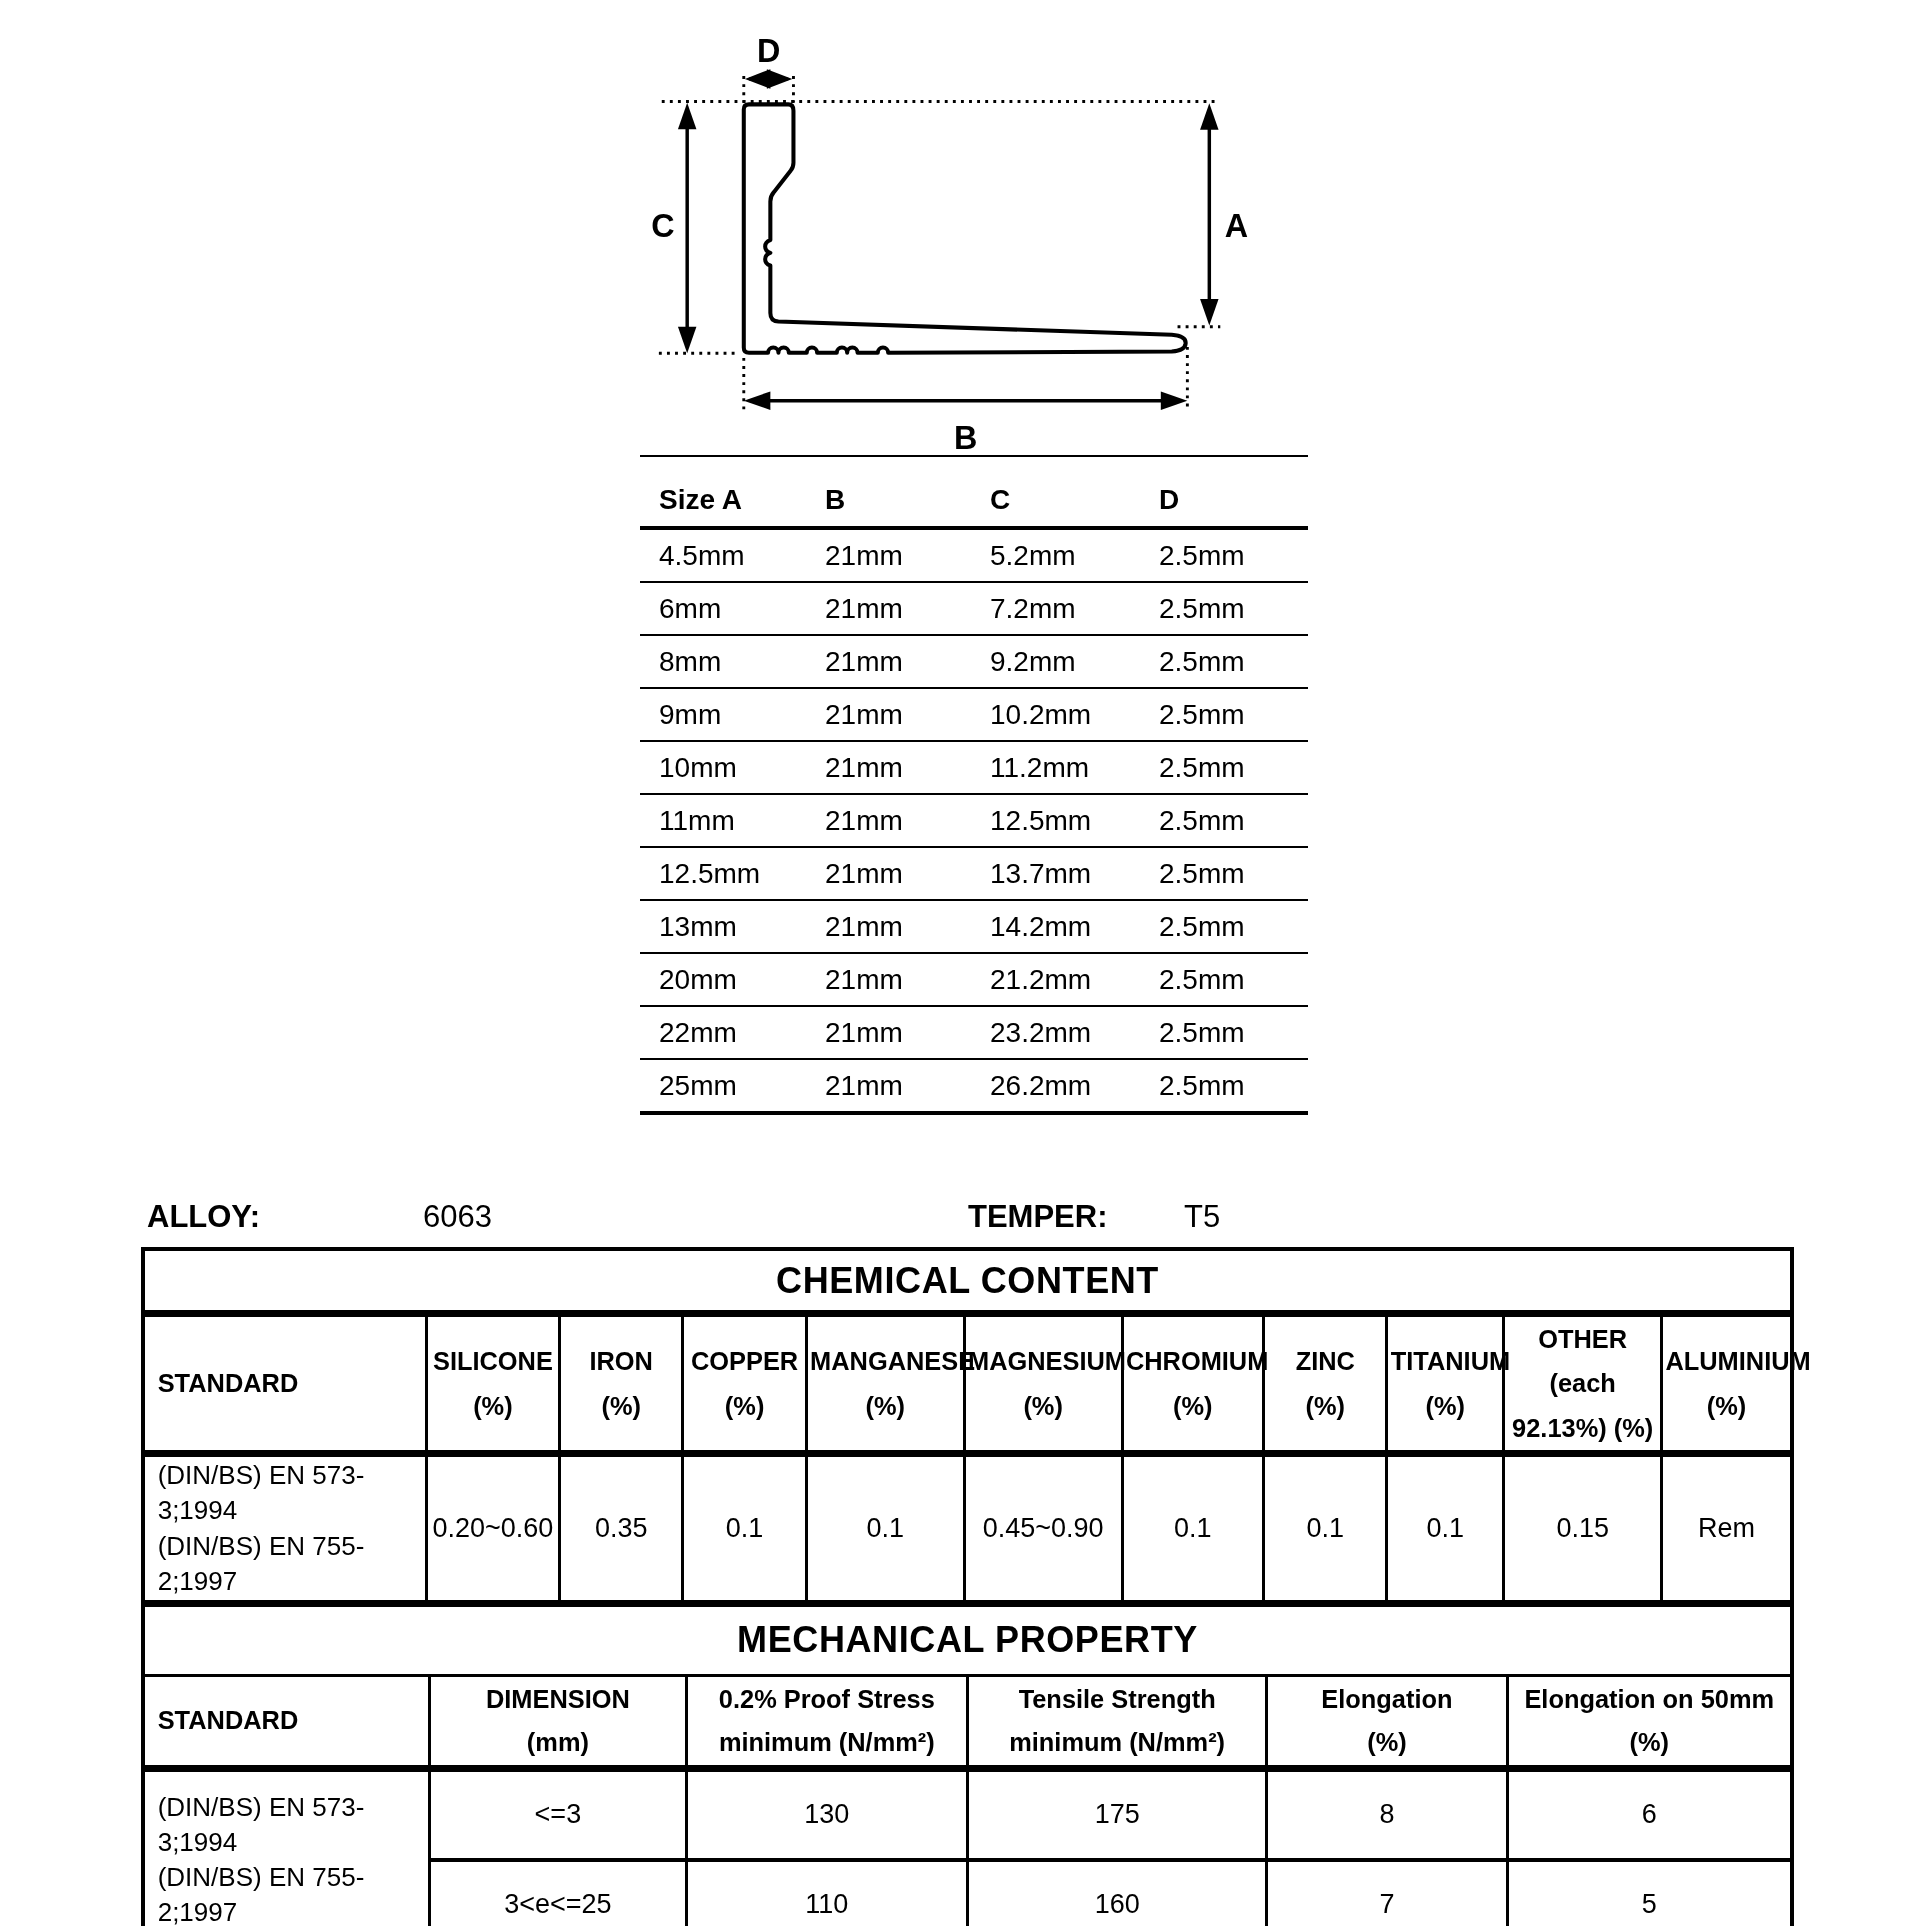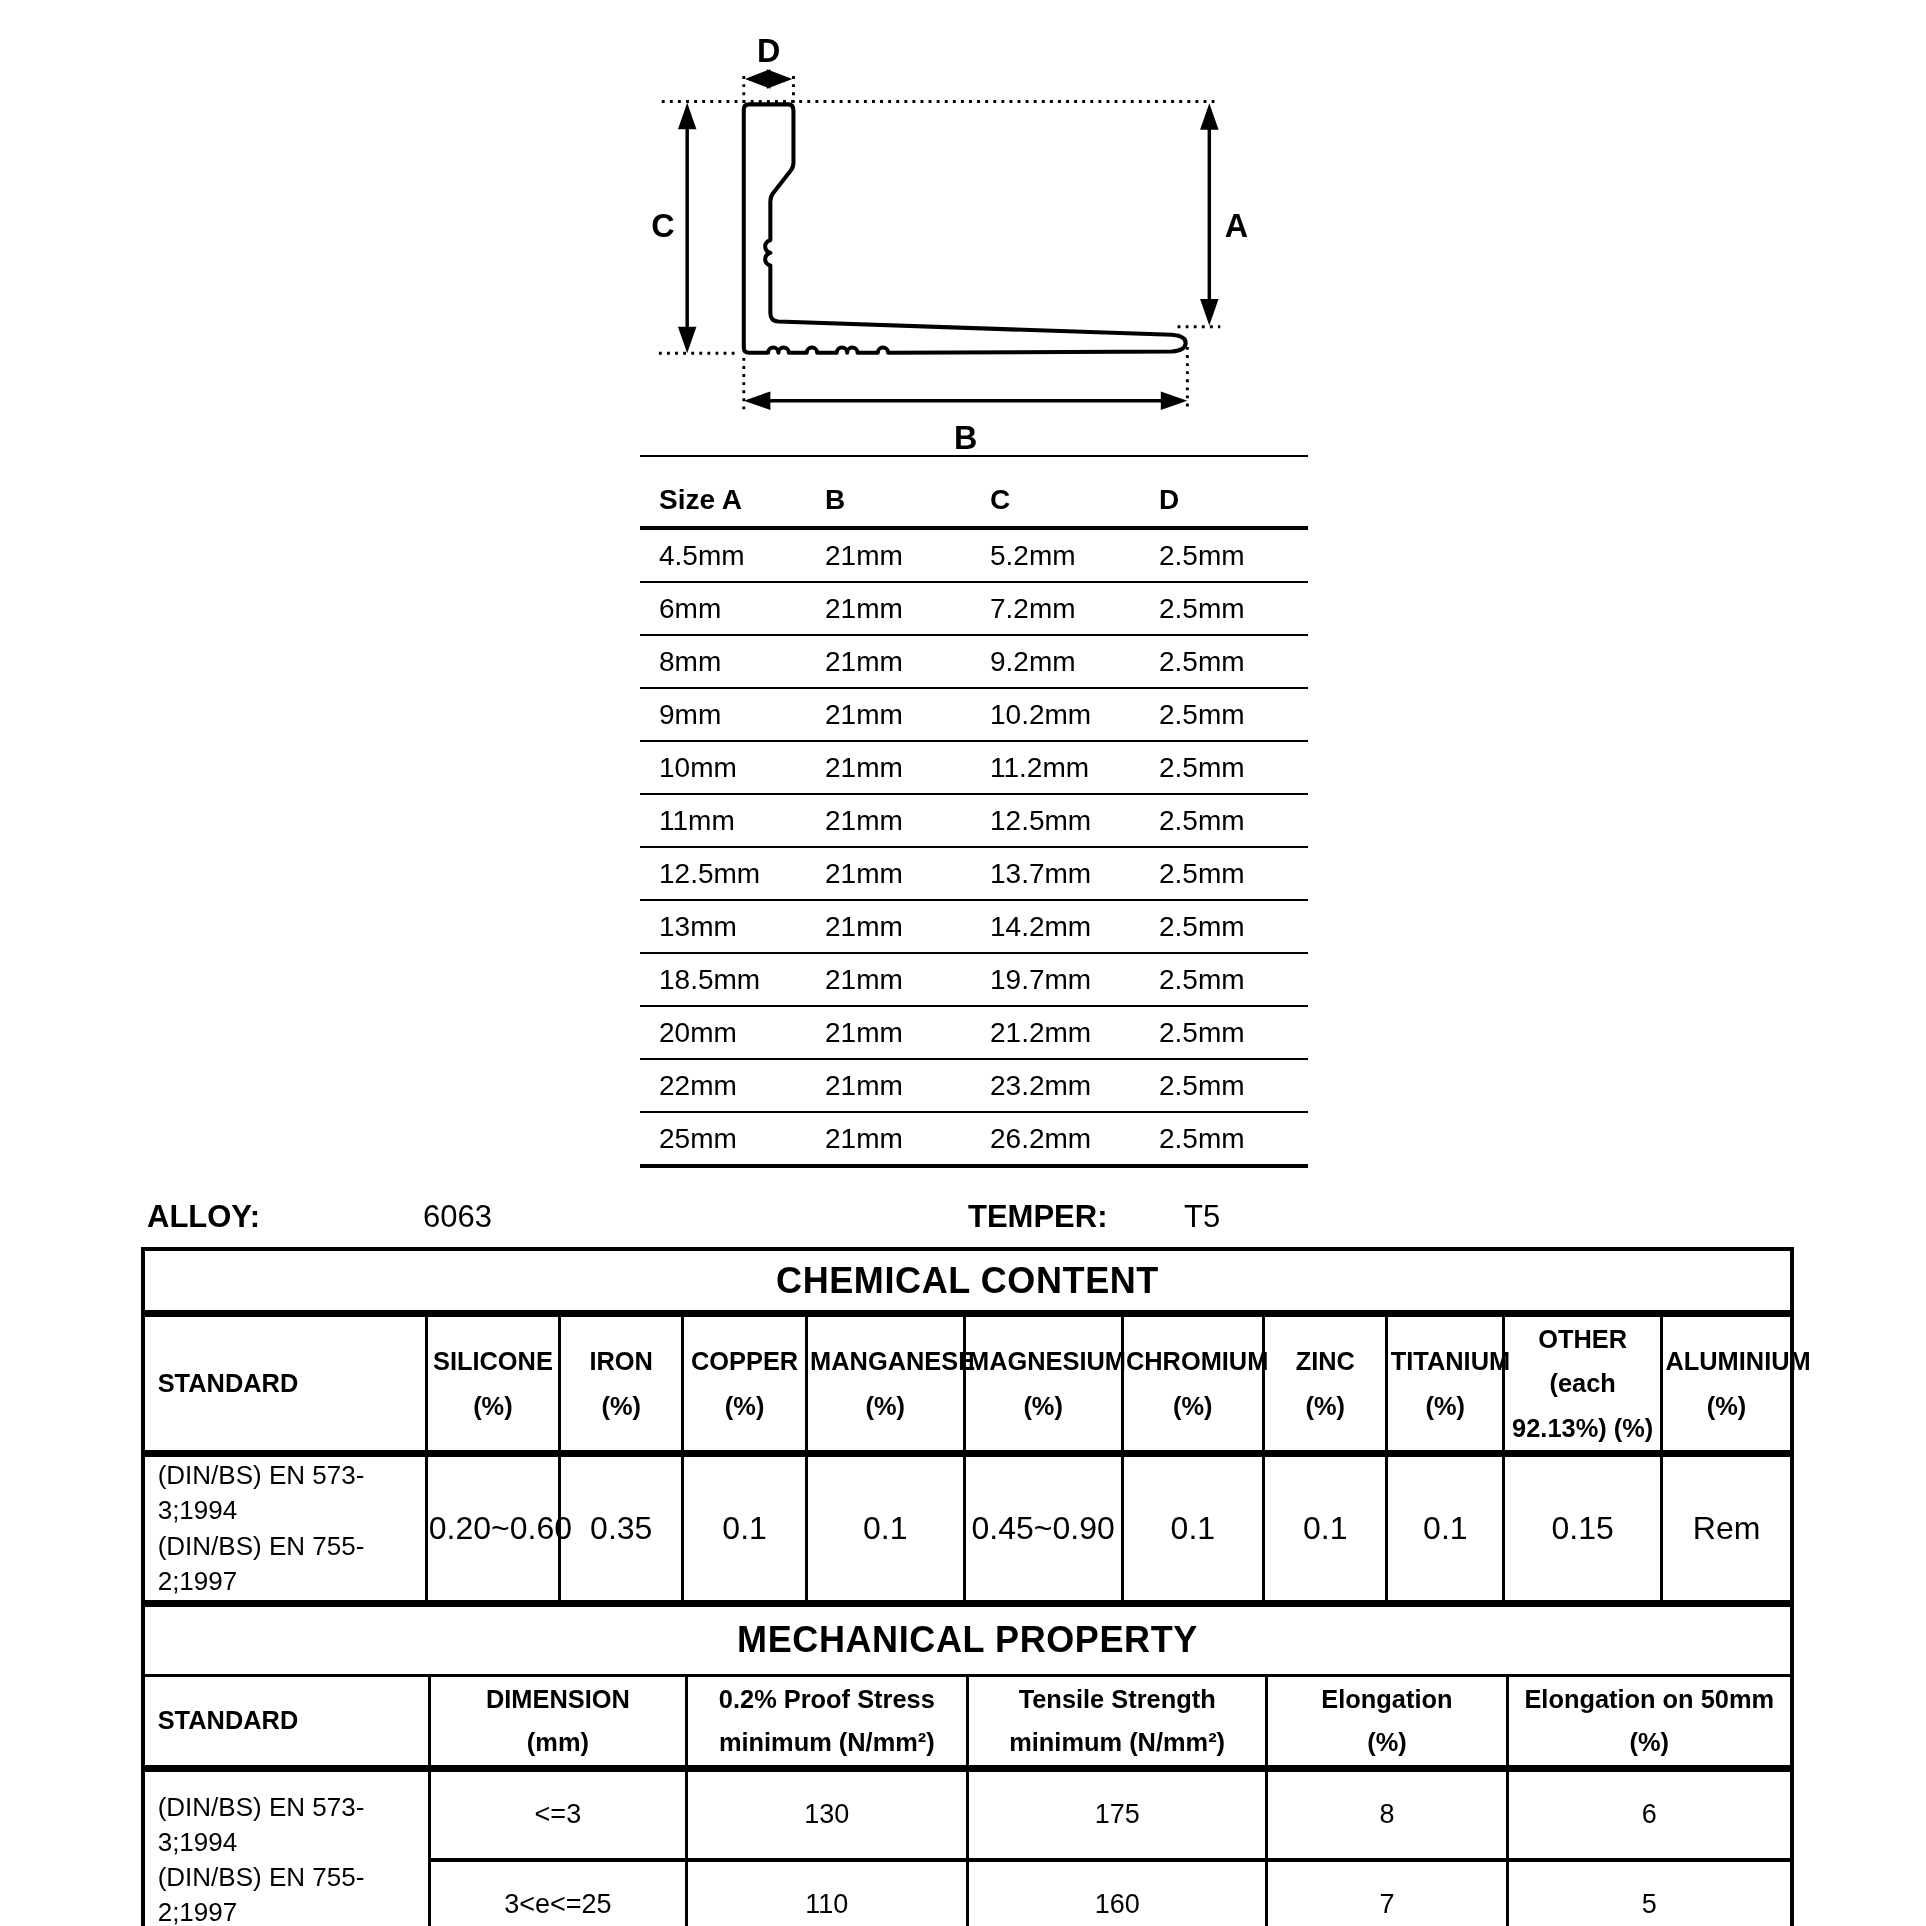--- a/index.html
+++ b/index.html
@@ -31,21 +31,21 @@
   .tbl-title{display:flex;align-items:center;justify-content:center;font-weight:bold;font-size:36px;letter-spacing:0.6px;}
   #chem-title{height:59px;border-bottom:7.5px solid #000;}
   #mech-title{height:67px;border-top:7.5px solid #000;border-bottom:3.5px solid #000;}
   #big-table table{width:100%;border-collapse:collapse;table-layout:fixed;}
   #chem-table th{border-right:3.5px solid #000;border-bottom:7.5px solid #000;height:106px;
                  font-size:25.4px;font-weight:bold;text-align:center;vertical-align:middle;
                  white-space:pre-line;line-height:1.75;padding:0 2.3px;}
   #chem-table th.std,#mech-table th.std{text-align:left;padding-left:12.7px;}
   #chem-table th:last-child,#chem-table td:last-child,
   #mech-table th:last-child,#mech-table td:last-child{border-right:none;}
-  #chem-table td{border-right:3.5px solid #000;height:120px;font-size:32px;font-weight:400;
+  #chem-table td{border-right:3.5px solid #000;height:120px;font-size:27px;font-weight:400;
                  text-align:center;vertical-align:middle;}
   #chem-table td.std{text-align:left;padding-left:12.7px;font-size:26px;line-height:1.35;white-space:pre-line;}
 
   #mech-table th{border-right:3.5px solid #000;border-bottom:7.5px solid #000;height:88px;
                  font-size:25.4px;font-weight:bold;text-align:center;vertical-align:middle;
                  white-space:pre-line;line-height:1.7;padding:0 2.3px;}
   #mech-table td{border-right:3.5px solid #000;height:84px;font-size:27px;font-weight:400;
                  text-align:center;vertical-align:middle;}
   #mech-table td.std{text-align:left;padding-left:12.7px;font-size:26px;line-height:1.35;
                      white-space:pre-line;border-bottom:none;}
@@ -163,26 +163,20 @@
     <tr>
         <td>12.5mm</td>
         <td>21mm</td>
         <td>13.7mm</td>
         <td>2.5mm</td>
       </tr>
     <tr>
         <td>13mm</td>
         <td>21mm</td>
         <td>14.2mm</td>
-        <td>2.5mm</td>
-      </tr>
-    <tr>
-        <td>18.5mm</td>
-        <td>21mm</td>
-        <td>19.7mm</td>
         <td>2.5mm</td>
       </tr>
     <tr>
         <td>20mm</td>
         <td>21mm</td>
         <td>21.2mm</td>
         <td>2.5mm</td>
       </tr>
     <tr>
         <td>22mm</td>

